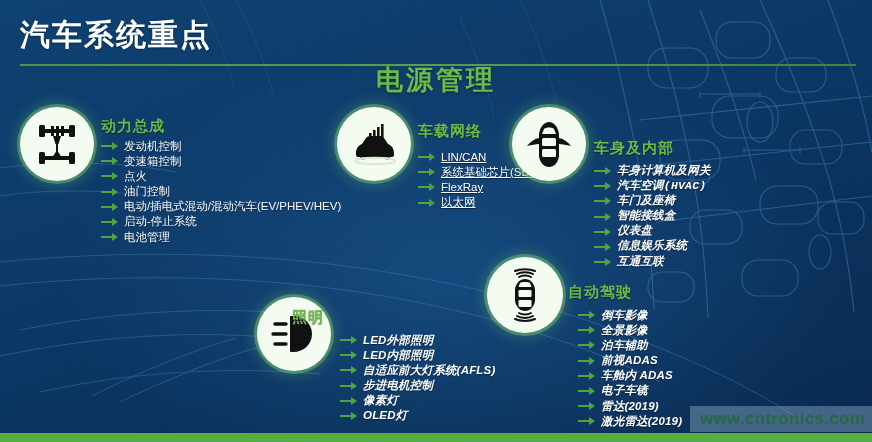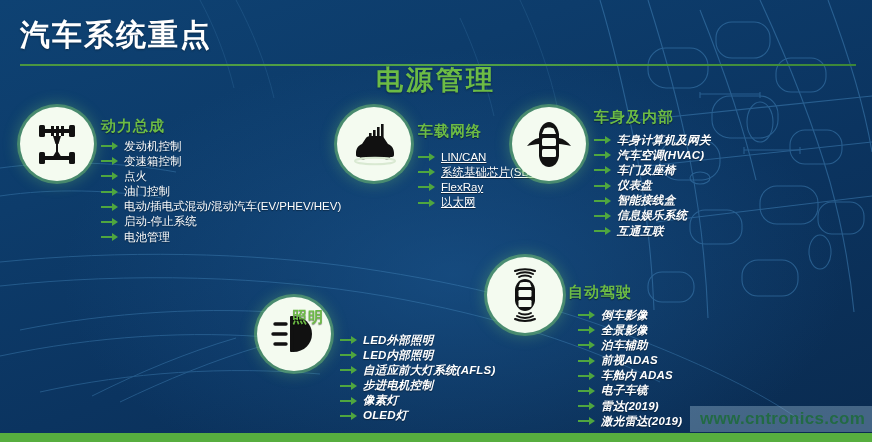--- a/index.html
+++ b/index.html
@@ -326,42 +326,42 @@
           <path d="M21,11 C22.5,9 29.5,9 31,11 L33,16 L19,16 Z"></path>
           <rect x="19" y="20" width="14" height="8" rx="1.5"></rect>
           <rect x="19" y="31" width="14" height="8" rx="1.5"></rect>
         </g>
         <g fill="#111111">
           <path d="M16,20 C11,21 7,24 4,28 C8,27 13,26 16,26 Z"></path>
           <path d="M36,20 C41,21 45,24 48,28 C44,27 39,26 36,26 Z"></path>
         </g>
       </svg>
     </div>
-    <div class="group-body" style="left:594px; top:108px;">
+    <div class="group-body" style="left:594px; top:139px;font-family:Liberation Mono, monospace;">
       <div class="group-head">车身及内部</div>
       <ul class="items italic" style="margin-top:6px;">
         <li>
             <span class="arrow"></span>
             <span>车身计算机及网关</span>
           </li>
         <li>
             <span class="arrow"></span>
             <span>汽车空调(HVAC)</span>
           </li>
         <li>
             <span class="arrow"></span>
             <span>车门及座椅</span>
           </li>
         <li>
             <span class="arrow"></span>
+            <span>智能接线盒</span>
+          </li>
+        <li>
+            <span class="arrow"></span>
             <span>仪表盘</span>
-          </li>
-        <li>
-            <span class="arrow"></span>
-            <span>智能接线盒</span>
           </li>
         <li>
             <span class="arrow"></span>
             <span>信息娱乐系统</span>
           </li>
         <li>
             <span class="arrow"></span>
             <span>互通互联</span>
           </li>
       </ul>

